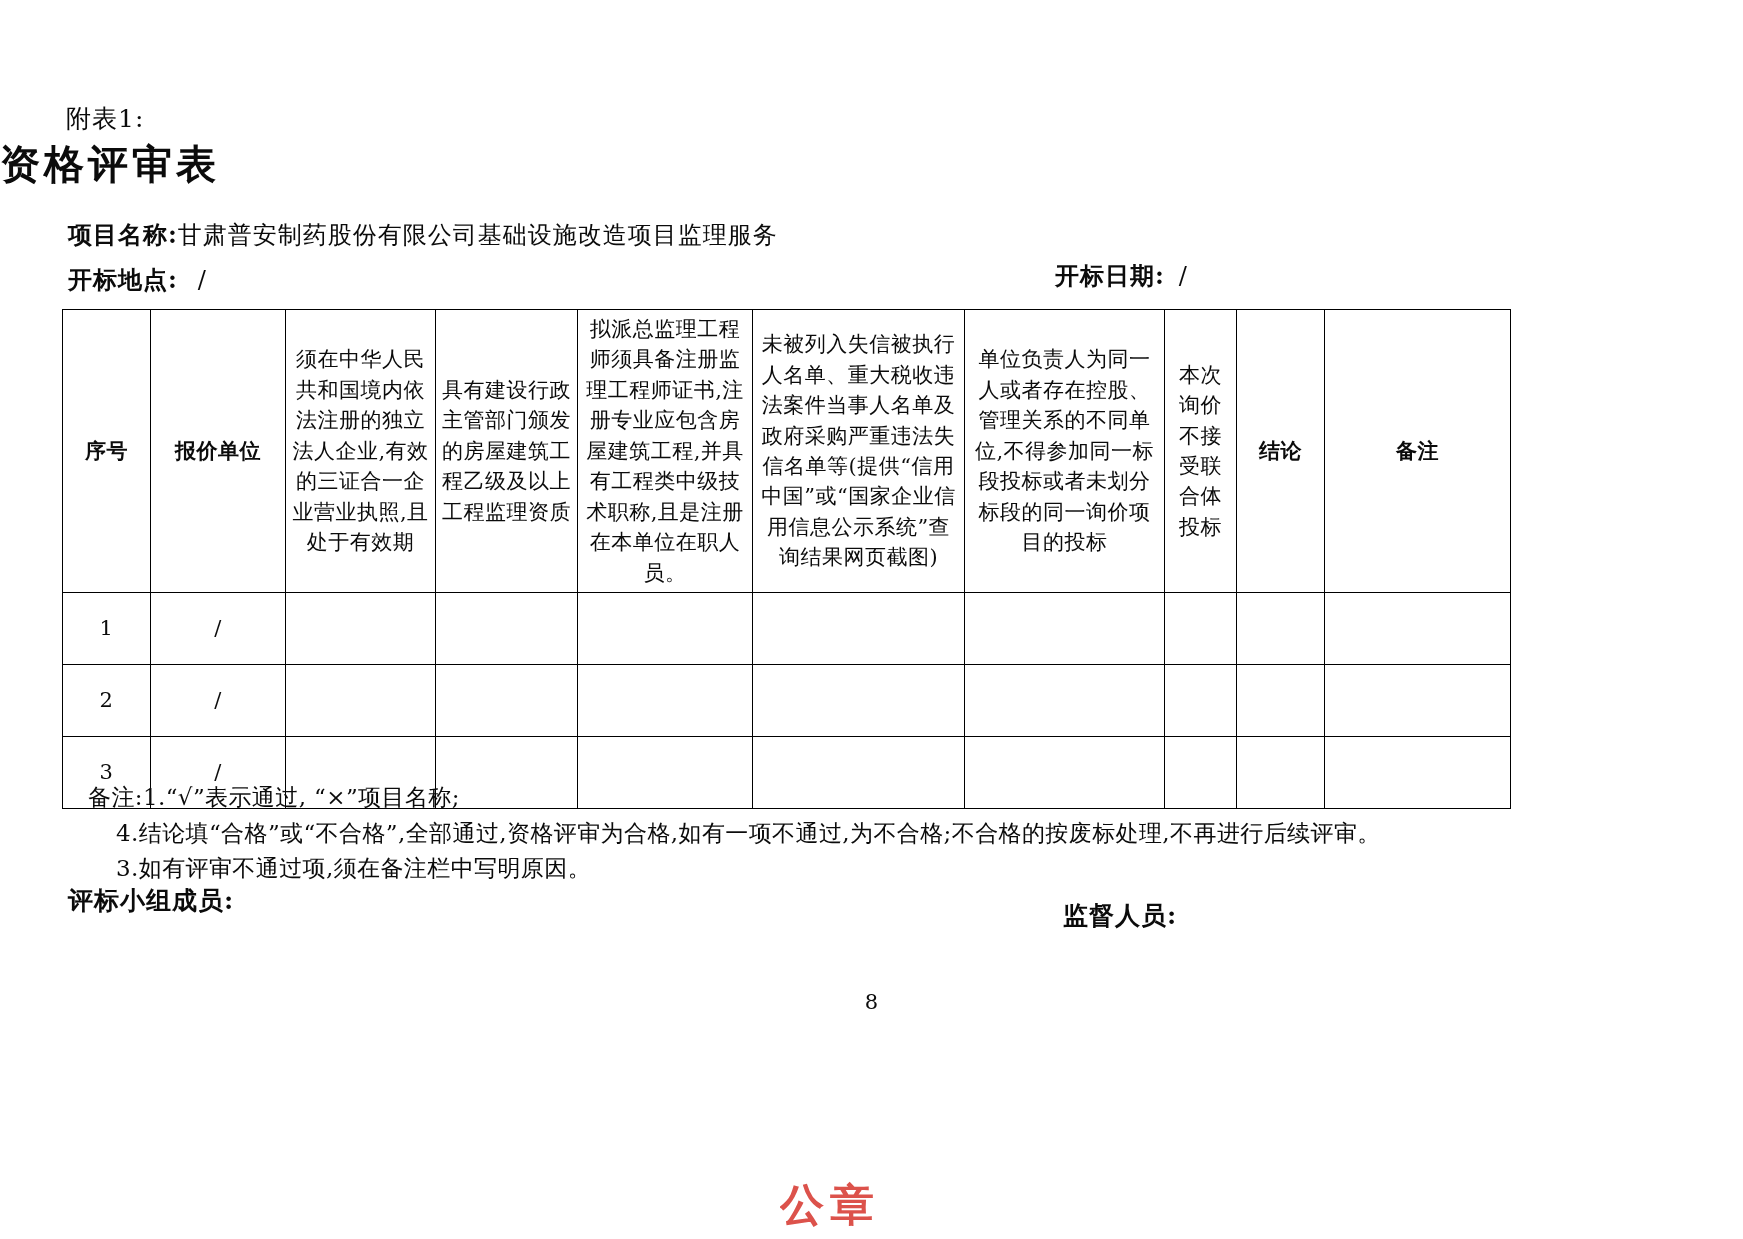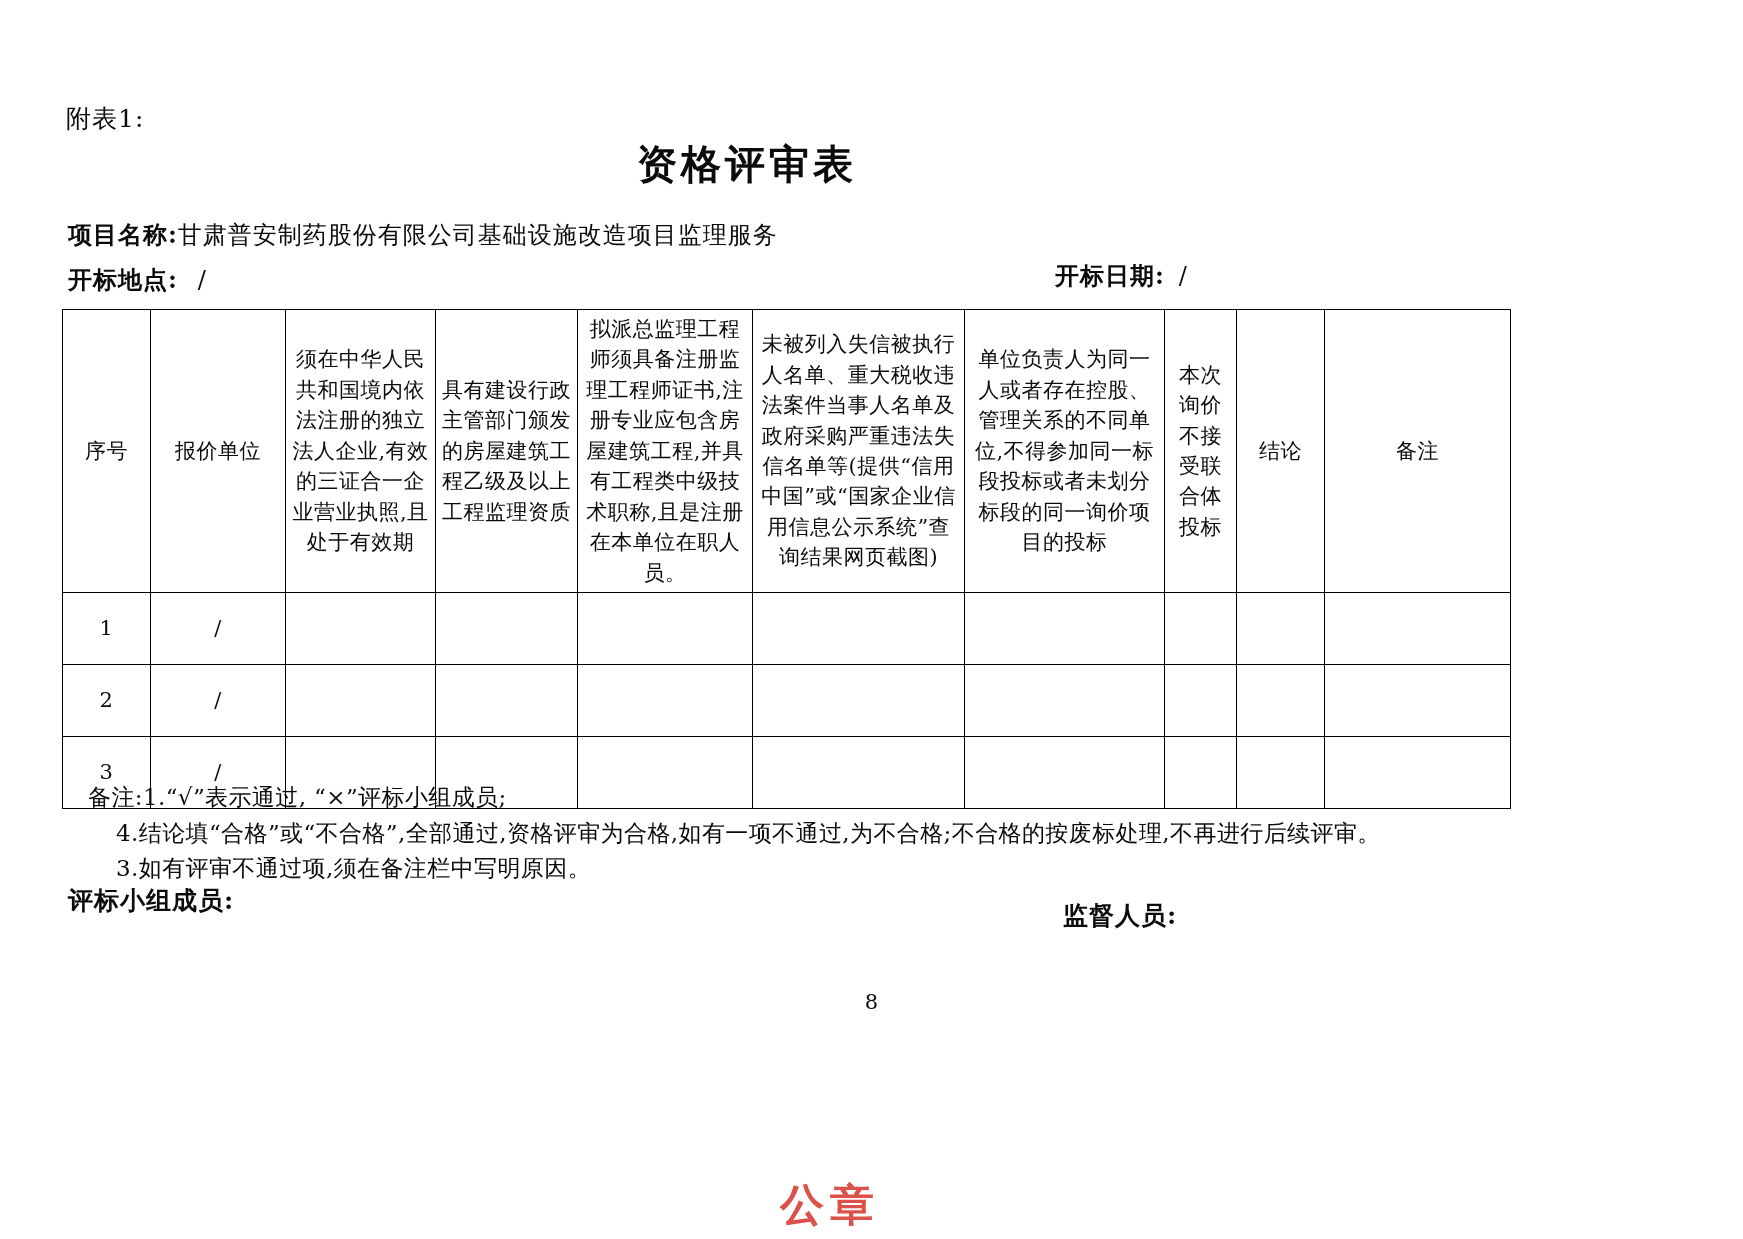--- a/index.html
+++ b/index.html
@@ -29,21 +29,21 @@
     font-size: 25px;
     font-weight: normal;
     letter-spacing: 1px;
   }
 
   .doc-title {
     position: absolute;
     left: 0;
     top: 137px;
     width: 1494px;
-    text-align: center;
+    text-align: left;
     font-size: 40px;
     font-weight: bold;
     letter-spacing: 4px;
   }
 
   .field-row {
     position: absolute;
     font-size: 24px;
     letter-spacing: 1px;
   }
@@ -90,20 +90,21 @@
     padding: 4px 6px;
     letter-spacing: 0.5px;
   }
   td.hdr-tall {
     vertical-align: middle;
     text-align: left;
     padding: 8px 10px;
   }
   td.hdr-center {
     text-align: center;
+    font-weight: bold;
   }
   tr.header-row td {
     height: 262px;
   }
   tr.data-row td {
     height: 63px;
   }
 
   .notes {
     position: absolute;
@@ -234,21 +235,21 @@
         <td></td>
         <td></td>
         <td></td>
         <td></td>
         <td></td>
       </tr>
     </tbody>
   </table>
 
   <div class="notes">
-    <div class="n1">备注:1.“√”表示通过, “×”评标小组成员;</div>
+    <div class="n1">备注:1.“√”表示通过, “×”项目名称;</div>
     <div class="n2">4.结论填“合格”或“不合格”,全部通过,资格评审为合格,如有一项不通过,为不合格;不合格的按废标处理,不再进行后续评审。</div>
     <div class="n3">3.如有评审不通过项,须在备注栏中写明原因。</div>
   </div>
 
   <div class="signature sig-left">评标小组成员:</div>
   <div class="signature sig-right">监督人员:</div>
 
   <div class="page-number">8</div>
 
   <div class="stamp">公章</div>

